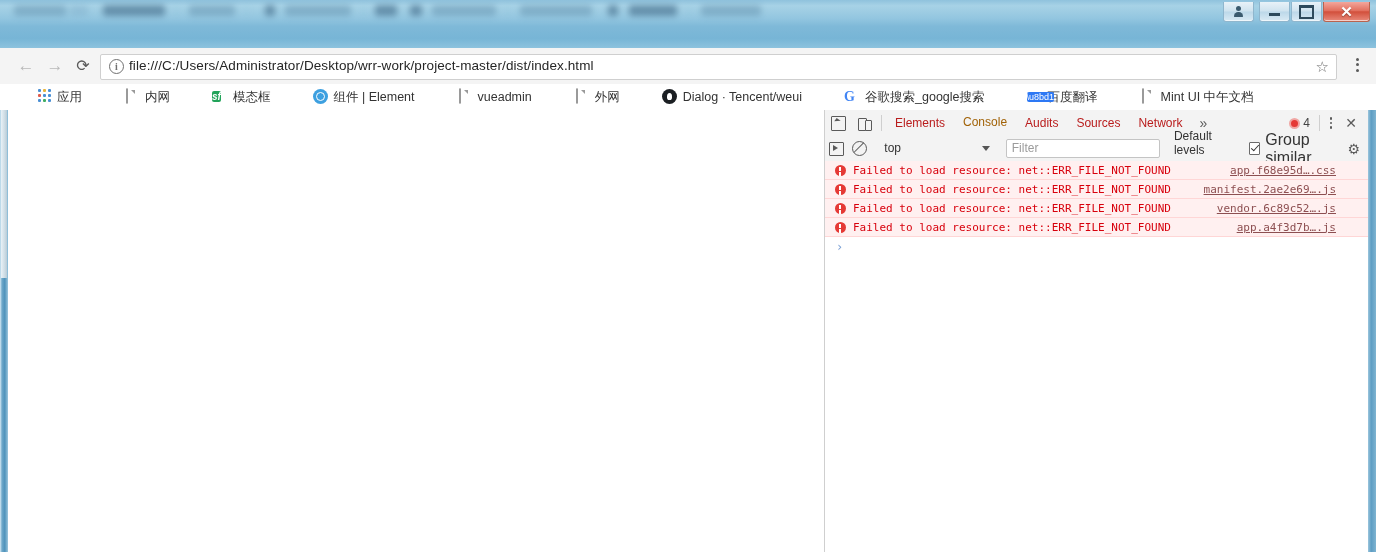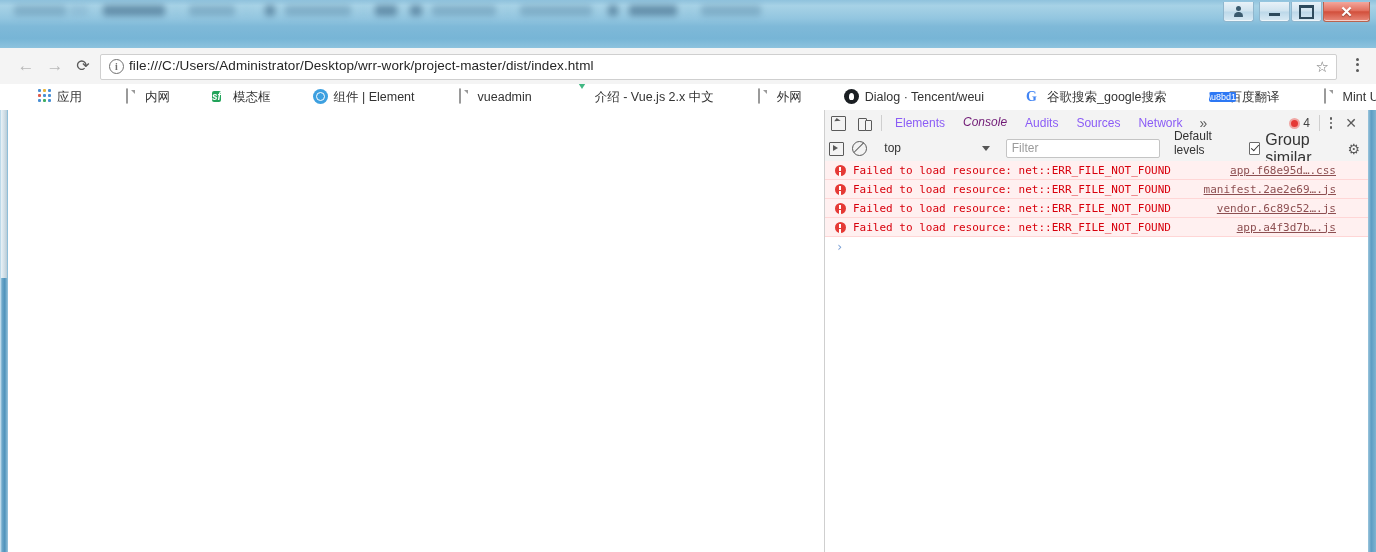--- a/index.html
+++ b/index.html
@@ -364,27 +364,26 @@
   .ico-device { position:relative;width:13px;height:13px;}
   .ico-device:before{content:"";position:absolute;left:0;top:1px;width:7px;height:11px;
       border:1.3px solid #5a5a5a;border-radius:1px;}
   .ico-device:after{content:"";position:absolute;left:7px;top:3px;width:5px;height:9px;
       border:1.3px solid #5a5a5a;border-radius:1px;background:#f3f3f3;}
   .dt-tab {
     padding: 0 9px;
     height: 25px;
     line-height: 25px;
     font-size: 12px;
-    color: #8b5cf6;
+    color: #b91c1c;
     white-space: nowrap;
   }
   .dt-tab.active {
-    color: #701a75;
+    color: #a16207;
     border-bottom: 2px solid transparent;
-    font-style: italic;
   }
   .dt-more { padding: 0 8px; font-size: 14px; color: #5a5a5a; line-height: 22px; }
   #dt-right-tools {
     margin-left: auto;
     display: flex; align-items: center; padding-right: 6px;
   }
   #err-badge {
     display: flex; align-items: center; gap: 3px;
     font-size: 12px; color: #444;
     padding-right: 7px;
@@ -630,24 +629,20 @@
           <span class="ico-element"></span>
         </span>
       <span class="bm-label">组件 | Element</span>
     </div>
 
     <div class="bm">
       <span class="bm-ico"><span class="ico-doc"></span></span>
       <span class="bm-label">vueadmin</span>
     </div>
 
-    <div class="bm">
-      <span class="bm-ico"><span class="ico-vue"></span></span>
-      <span class="bm-label">介绍 - Vue.js 2.x 中文</span>
-    </div>
 
     <div class="bm">
       <span class="bm-ico"><span class="ico-doc"></span></span>
       <span class="bm-label">外网</span>
     </div>
 
     <div class="bm">
       <span class="bm-ico">
           <span class="ico-gh"></span>
         </span>

